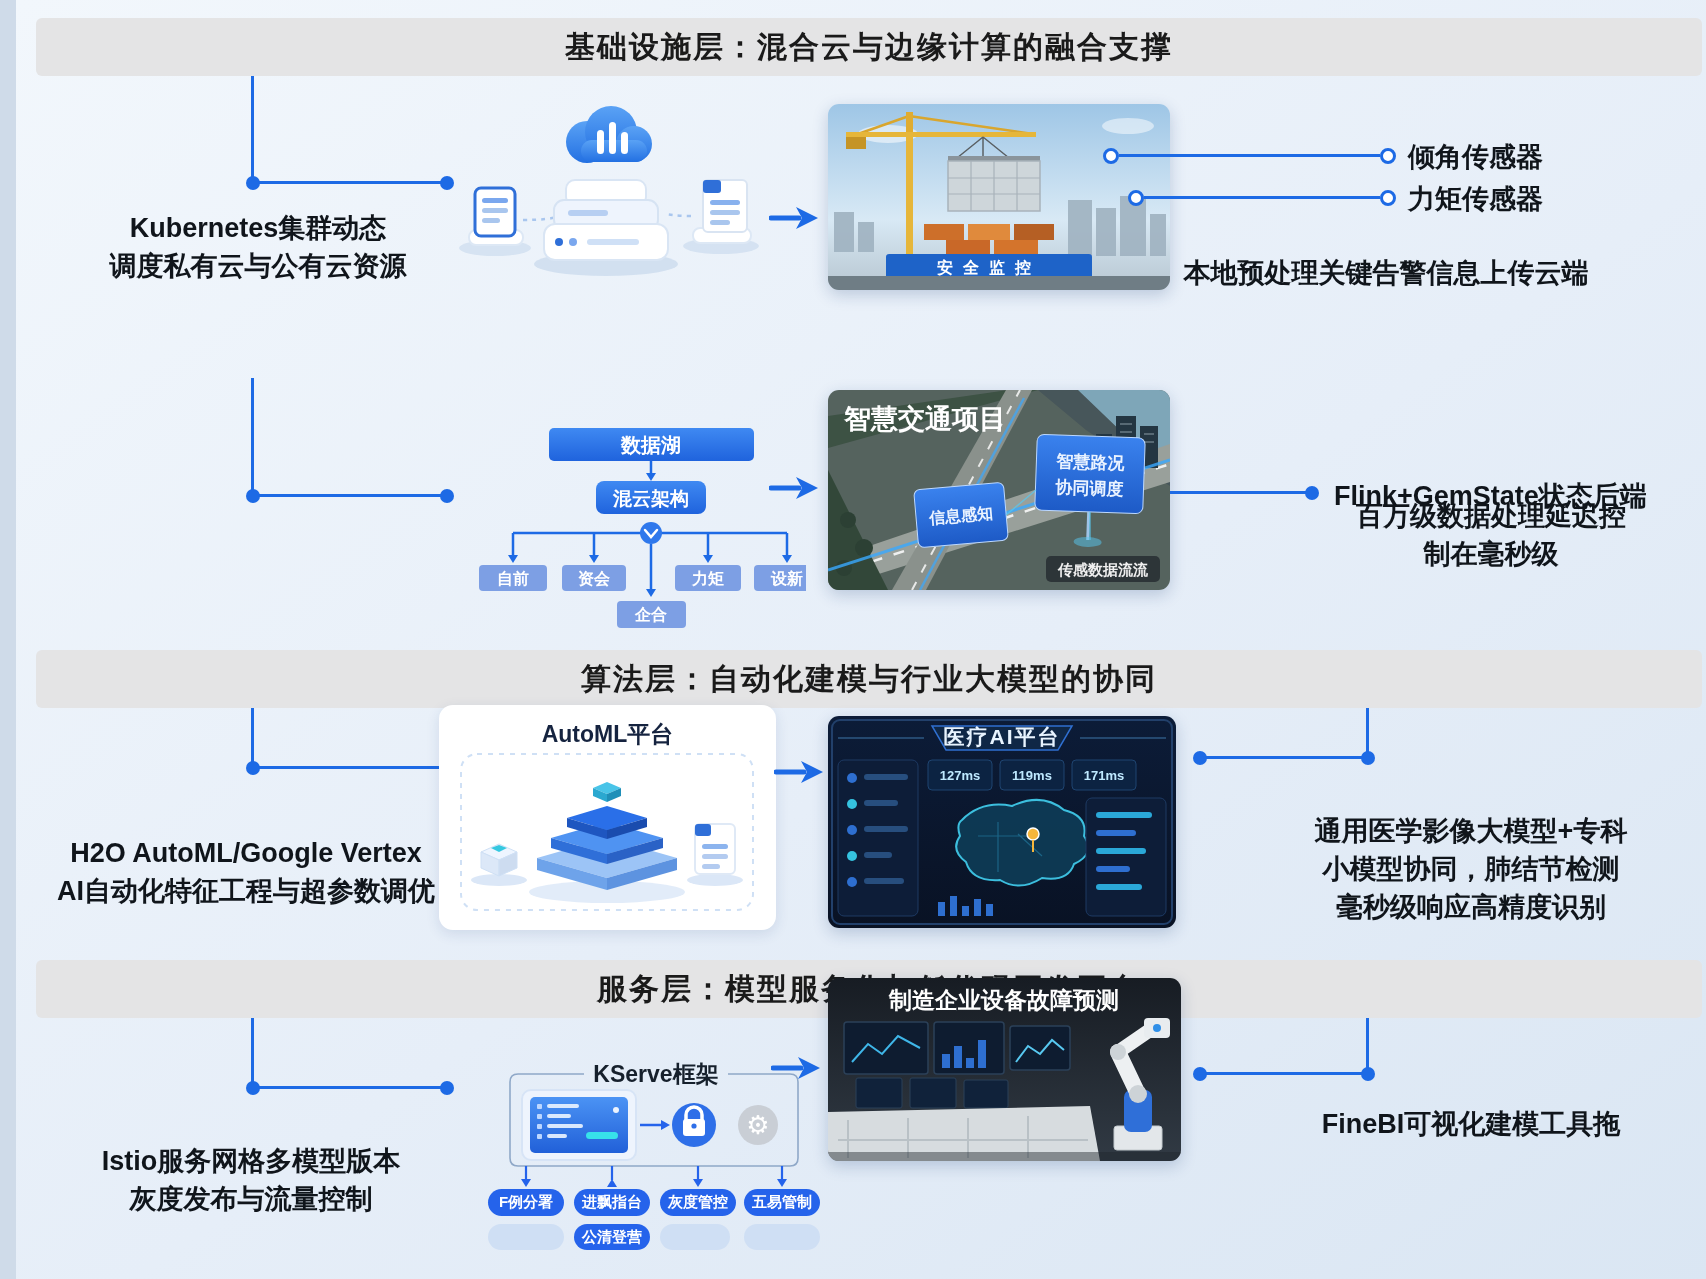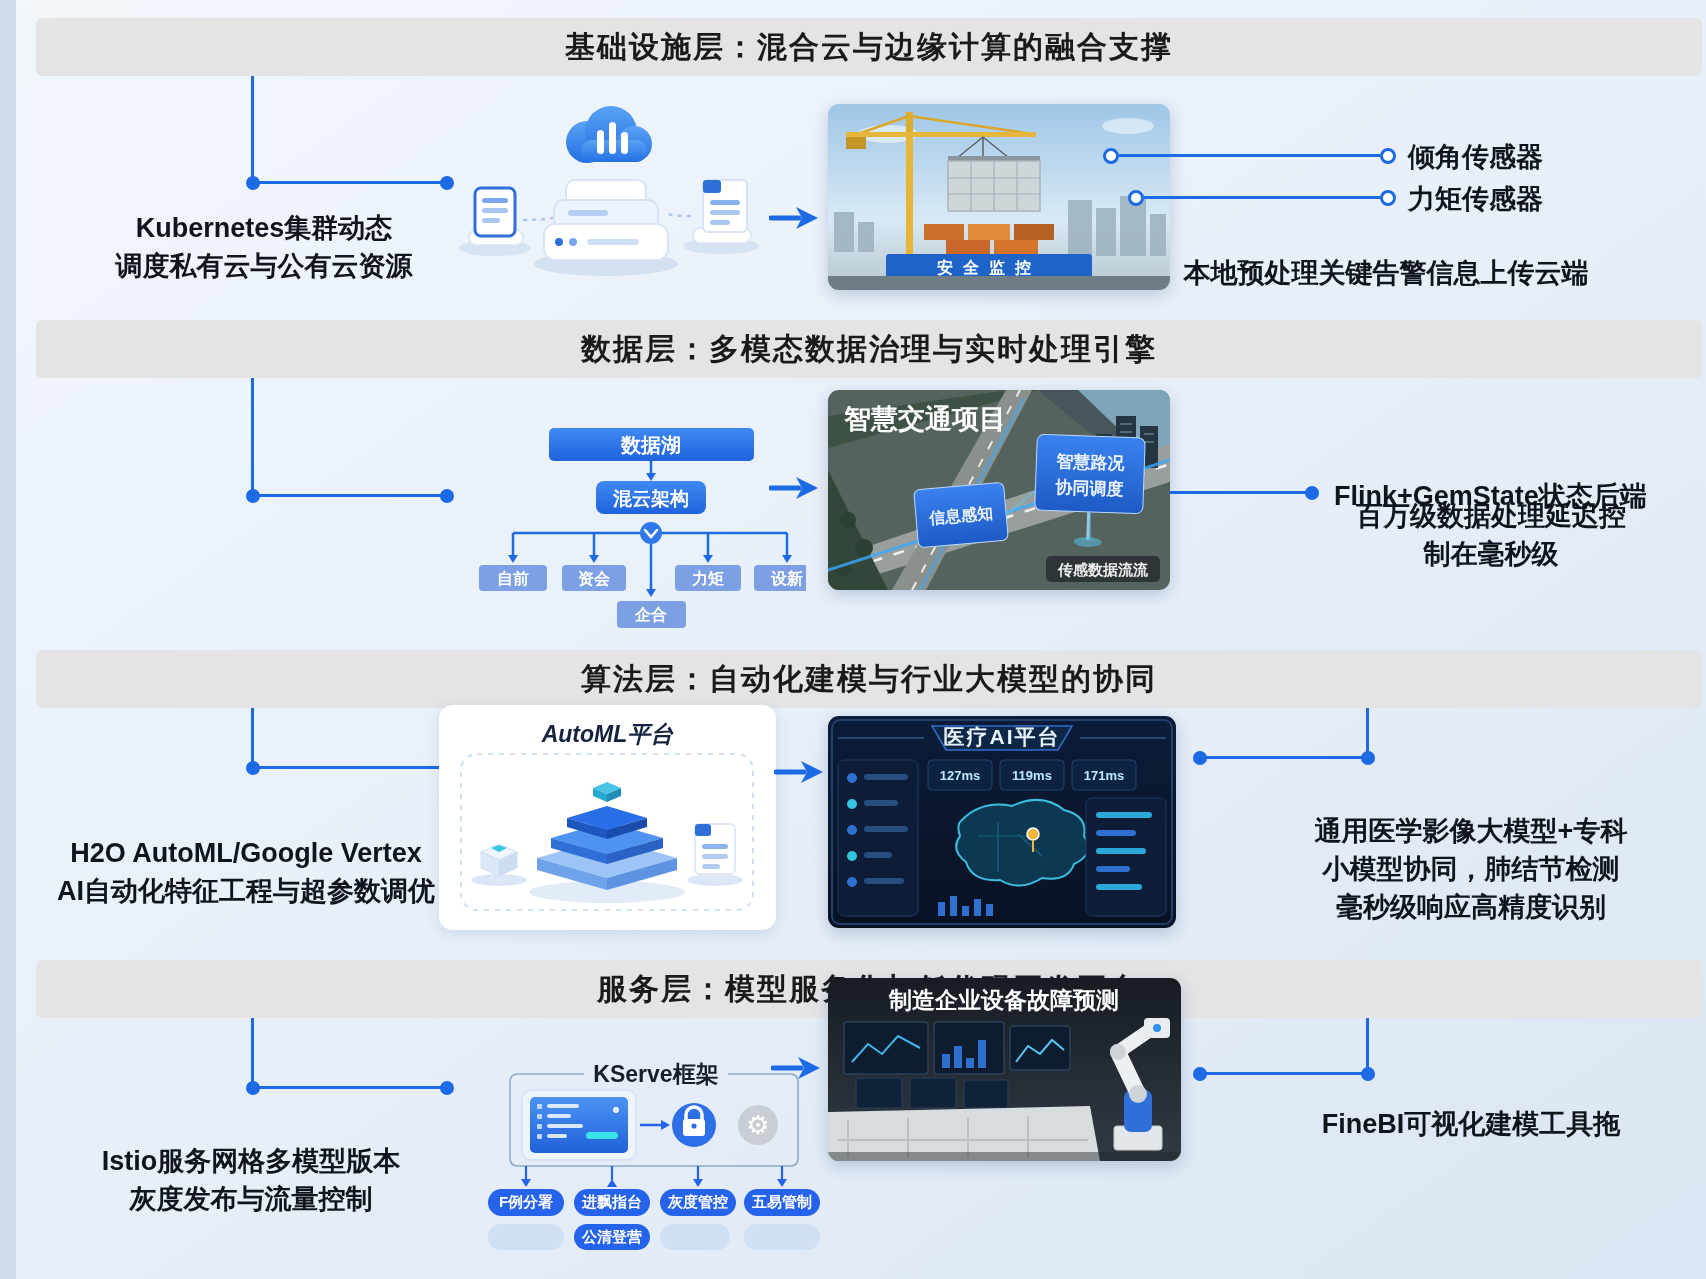--- a/index.html
+++ b/index.html
@@ -10,34 +10,34 @@
   .hdr{position:absolute;left:20px;width:1666px;height:58px;background:#e4e4e5;border-radius:6px;
        display:flex;align-items:center;justify-content:center;font-size:30px;font-weight:700;
        color:#1a1a1a;letter-spacing:2px;}
   .vline{position:absolute;width:3px;background:#1d6ae5;}
   .hline{position:absolute;height:3px;background:#1d6ae5;}
   .dot{position:absolute;width:14px;height:14px;border-radius:50%;background:#1d6ae5;}
   .ring{position:absolute;width:10px;height:10px;border-radius:50%;background:#fff;border:3px solid #1d6ae5;}
   .btxt{position:absolute;font-size:27px;font-weight:700;text-align:center;line-height:38px;color:#10151b;}
   .lbl{position:absolute;font-size:27px;font-weight:700;white-space:nowrap;color:#10151b;}
   .photo{position:absolute;border-radius:11px;overflow:hidden;box-shadow:0 5px 16px rgba(25,60,120,.22);}
-  .card{position:absolute;background:#fff;border-radius:14px;box-shadow:0 4px 14px rgba(25,60,120,.12);font-style:italic;}
+  .card{position:absolute;background:#fff;border-radius:14px;box-shadow:0 4px 14px rgba(25,60,120,.12);}
   .card-title{position:absolute;width:100%;text-align:center;font-size:23px;font-weight:700;color:#15233f;}
 </style>
 </head>
 <body>
 
 <div class="page">
 
   <div class="hdr" style="top:18px">基础设施层：混合云与边缘计算的融合支撑</div>
   <div class="vline" style="left:235px;top:76px;height:107px"></div>
   <div class="hline" style="left:236px;top:181px;width:196px"></div>
   <div class="dot" style="left:230px;top:176px"></div>
   <div class="dot" style="left:424px;top:176px"></div>
-  <div class="btxt" style="left:43px;top:209px;width:410px">
+  <div class="btxt" style="left:37px;top:209px;width:410px">
     <div>Kubernetes集群动态</div>
     <div>调度私有云与公有云资源</div>
   </div>
 
   <svg style="position:absolute;left:425px;top:98px" width="330" height="200" viewBox="0 0 330 200">
     <defs>
       <linearGradient id="cloudg" x1="0" y1="0" x2="0" y2="1">
         <stop offset="0" stop-color="#5aa2f5"></stop>
           <stop offset="1" stop-color="#2370e2"></stop>
       </linearGradient>
@@ -136,21 +136,20 @@
   <div class="hline" style="left:1103px;top:154px;width:261px;height:2.5px"></div>
   <div class="ring" style="left:1087px;top:148px"></div>
   <div class="ring" style="left:1364px;top:148px"></div>
   <div class="hline" style="left:1128px;top:196px;width:236px;height:2.5px"></div>
   <div class="ring" style="left:1112px;top:190px"></div>
   <div class="ring" style="left:1364px;top:190px"></div>
   <div class="lbl" style="left:1392px;top:139px">倾角传感器</div>
   <div class="lbl" style="left:1392px;top:181px">力矩传感器</div>
   <div class="btxt" style="left:1130px;top:254px;width:480px">本地预处理关键告警信息上传云端</div>
 
-  <div class="hdr" style="top:320px">数据层：多模态数据治理与实时处理引擎</div>
   <div class="vline" style="left:235px;top:378px;height:117px"></div>
   <div class="hline" style="left:236px;top:494px;width:196px"></div>
   <div class="dot" style="left:230px;top:489px"></div>
   <div class="dot" style="left:424px;top:489px"></div>
 
   <svg style="position:absolute;left:430px;top:392px" width="360" height="248" viewBox="0 0 360 248">
     <defs>
       <linearGradient id="boxg" x1="0" y1="0" x2="0" y2="1">
         <stop offset="0" stop-color="#3f89f2"></stop>
           <stop offset="1" stop-color="#1f63dd"></stop>

